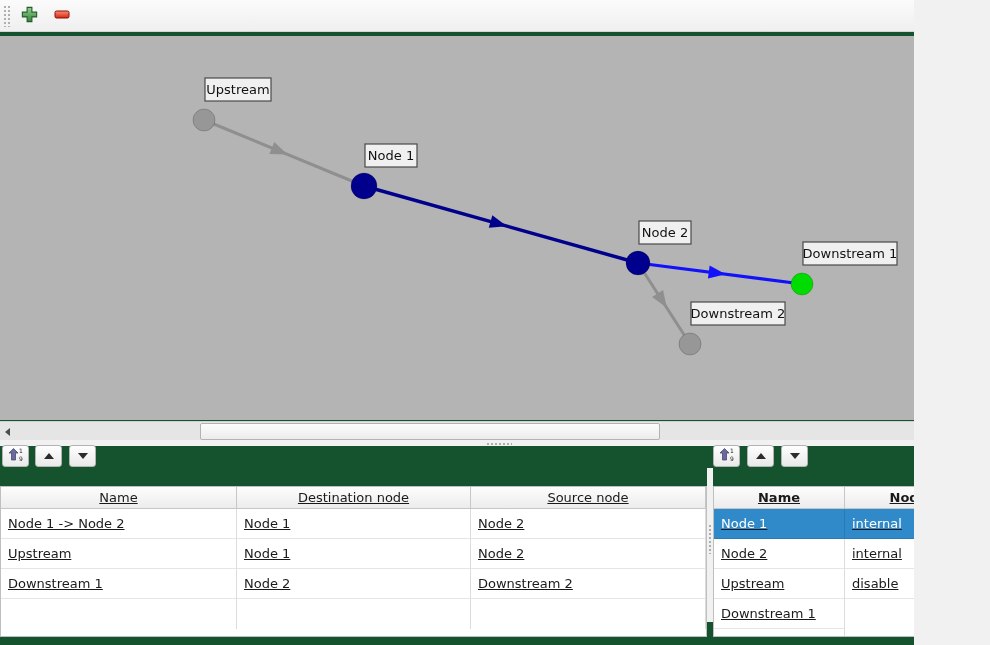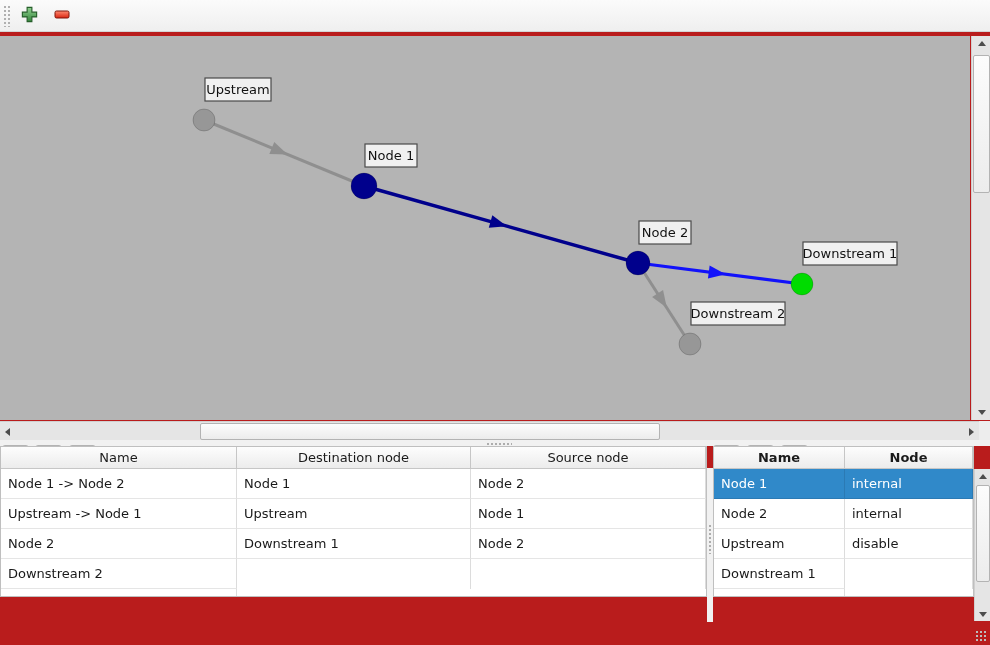--- a/index.html
+++ b/index.html
@@ -1,17 +1,17 @@
 <!DOCTYPE html>
 <html><head>
 <meta charset="utf-8">
 <style>
   html,body { margin:0; padding:0; }
   body { font-family:"DejaVu Sans", sans-serif; font-size:13px; color:#1a1a1a; background:#f1f1f1; }
-  #app { position:relative; width:990px; height:645px; background:#b91c1c; overflow:hidden; }
+  #app { position:relative; width:914px; height:645px; background:#14532d; overflow:hidden; }
 
   
   #main-toolbar { position:absolute; left:0; top:0; width:990px; height:31px;
     background:linear-gradient(#fbfbfb,#efefef); border-bottom:1px solid #d4d4d4; }
   .drag-dots-v { position:absolute; left:3px; top:5px; width:7px; height:22px;
     background-image:radial-gradient(circle, #b0b0b0 1px, transparent 1.3px);
     background-size:4px 4px; }
   .tb-icon { position:absolute; top:0; width:26px; height:31px; display:flex; align-items:center; justify-content:center; cursor:default; }
   #add-btn { left:16px; }
   #remove-btn { left:49px; }
@@ -56,21 +56,21 @@
   
   .mini-btn { position:absolute; top:445px; width:27px; height:22px; box-sizing:border-box;
     border:1px solid #b3b3b3; border-radius:3px; background:linear-gradient(#fefefe,#e9e9e9);
     display:flex; align-items:center; justify-content:center; }
   #e-sort { left:2px; }  #e-up { left:35px; }  #e-down { left:69px; }
   #n-sort { left:713px; } #n-up { left:747px; } #n-down { left:781px; }
   .tri-b-up { width:0; height:0; border-left:5px solid transparent; border-right:5px solid transparent; border-bottom:6px solid #2b2b2b; }
   .tri-b-down { width:0; height:0; border-left:5px solid transparent; border-right:5px solid transparent; border-top:6px solid #2b2b2b; }
 
   
-  .tbl { position:absolute; top:446px; height:151px; background:#fff; border:1px solid #bfbfbf; box-sizing:border-box; display:grid; grid-template-rows:22px 30px 30px 30px 30px 1fr; }
+  .tbl { position:absolute; top:486px; height:151px; background:#fff; border:1px solid #bfbfbf; box-sizing:border-box; display:grid; grid-template-rows:22px 30px 30px 30px 30px 1fr;text-decoration:underline; }
   #edge-table { left:0; width:707px; grid-template-columns:236px 234px 1fr; }
   #node-table { left:713px; width:261px; grid-template-columns:131px 1fr; }
   .th { background:linear-gradient(#fdfdfd,#ececec); border-right:1px solid #c6c6c6; border-bottom:1px solid #c6c6c6;
     text-align:center; line-height:21px; font-size:13px; overflow:hidden; white-space:nowrap; }
   #node-table .th { font-weight:bold; }
   .td { border-right:1px solid #dcdcdc; border-bottom:1px solid #e5e5e5; padding-left:7px; line-height:29px;
     font-size:13px; overflow:hidden; white-space:nowrap; background:#fff; }
   .td.sel { background:#3089c9; color:#fff; border-right-color:#2b7ab4; border-bottom-color:#2b7ab4; }
   .filler { background:#fff; border-right:1px solid #dcdcdc; }
 
@@ -209,21 +209,20 @@
 
   <div class="tbl" id="edge-table">
     <div class="th">Name</div>
     <div class="th">Destination node</div>
     <div class="th">Source node</div>
 
     <div class="td">Node 1 -&gt; Node 2</div>
     <div class="td">Node 1</div>
     <div class="td">Node 2</div>
 
-    <div class="td">Upstream -&gt; Node 1</div>
     <div class="td">Upstream</div>
     <div class="td">Node 1</div>
 
     <div class="td">Node 2</div>
     <div class="td">Downstream 1</div>
 
     <div class="td">Node 2</div>
     <div class="td">Downstream 2</div>
 
     <div class="filler"></div>

